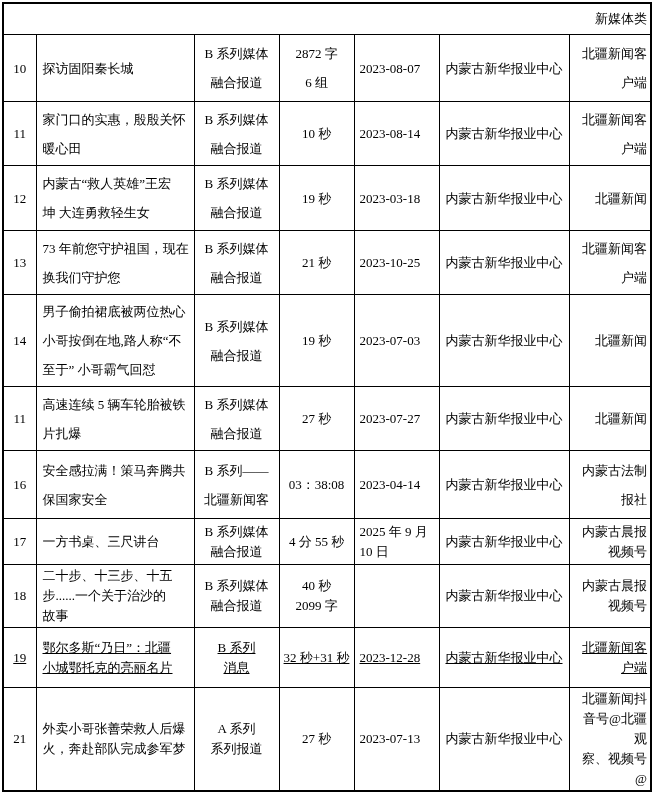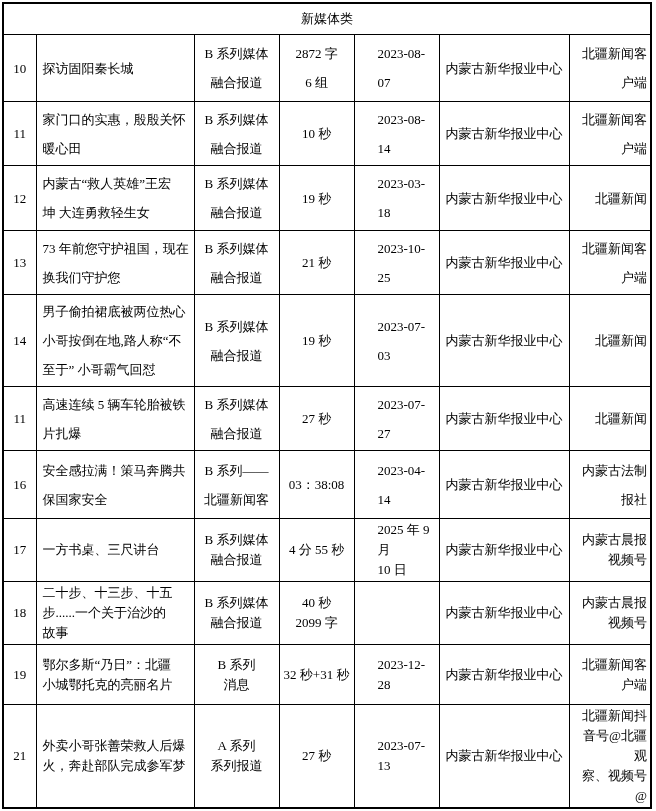--- a/index.html
+++ b/index.html
@@ -23,45 +23,45 @@
   }
   td {
     border: 1px solid #000000;
     font-size: 13px;
     vertical-align: middle;
     white-space: pre-line;
     overflow: hidden;
     padding: 1px 3px;
   }
   td.header-cell {
-    text-align: center;
+    text-align: right;
     height: 28px;
     line-height: 18px;
   }
   td.col-num      { text-align: center; }
   td.col-title    { text-align: left; padding-left: 6px; }
   td.col-series   { text-align: center; }
   td.col-duration { text-align: center; }
-  td.col-date     { text-align: left; padding-left: 23px; }
+  td.col-date     { text-align: left; padding-left: 5px; }
   td.col-org      { text-align: center; }
   td.col-platform { text-align: right; padding-left: 6px; }
 
   tr.lh-wide td   { line-height: 29px; }
   tr.lh-narrow td { line-height: 20px; }
 
   tbody tr:nth-child(1)  { height: 67px; }
   tbody tr:nth-child(2)  { height: 64px; }
   tbody tr:nth-child(3)  { height: 65px; }
   tbody tr:nth-child(4)  { height: 64px; }
   tbody tr:nth-child(5)  { height: 92px; }
   tbody tr:nth-child(6)  { height: 64px; }
   tbody tr:nth-child(7)  { height: 68px; }
   tbody tr:nth-child(8)  { height: 46px; }
   tbody tr:nth-child(9)  { height: 57px; }
-  tbody tr:nth-child(10) { height: 60px; }
+  tbody tr:nth-child(10) { height: 60px; text-decoration: underline; }
   tbody tr:nth-child(11) { height: 58px; }
   tbody tr:nth-child(12) { height: 90px; }
 </style>
 </head>
 <body>
 
 <table class="media-table">
   <colgroup>
     <col style="width:33px">
     <col style="width:158px">

